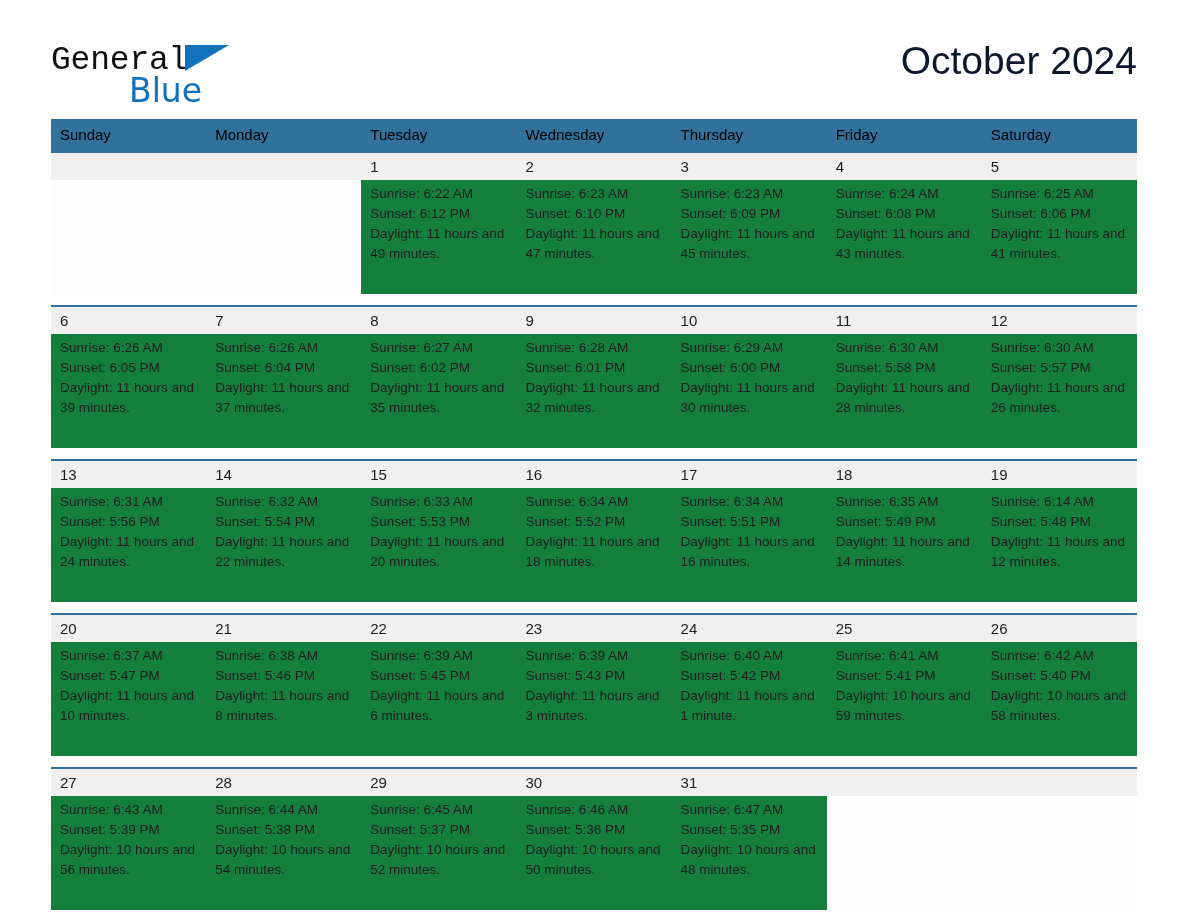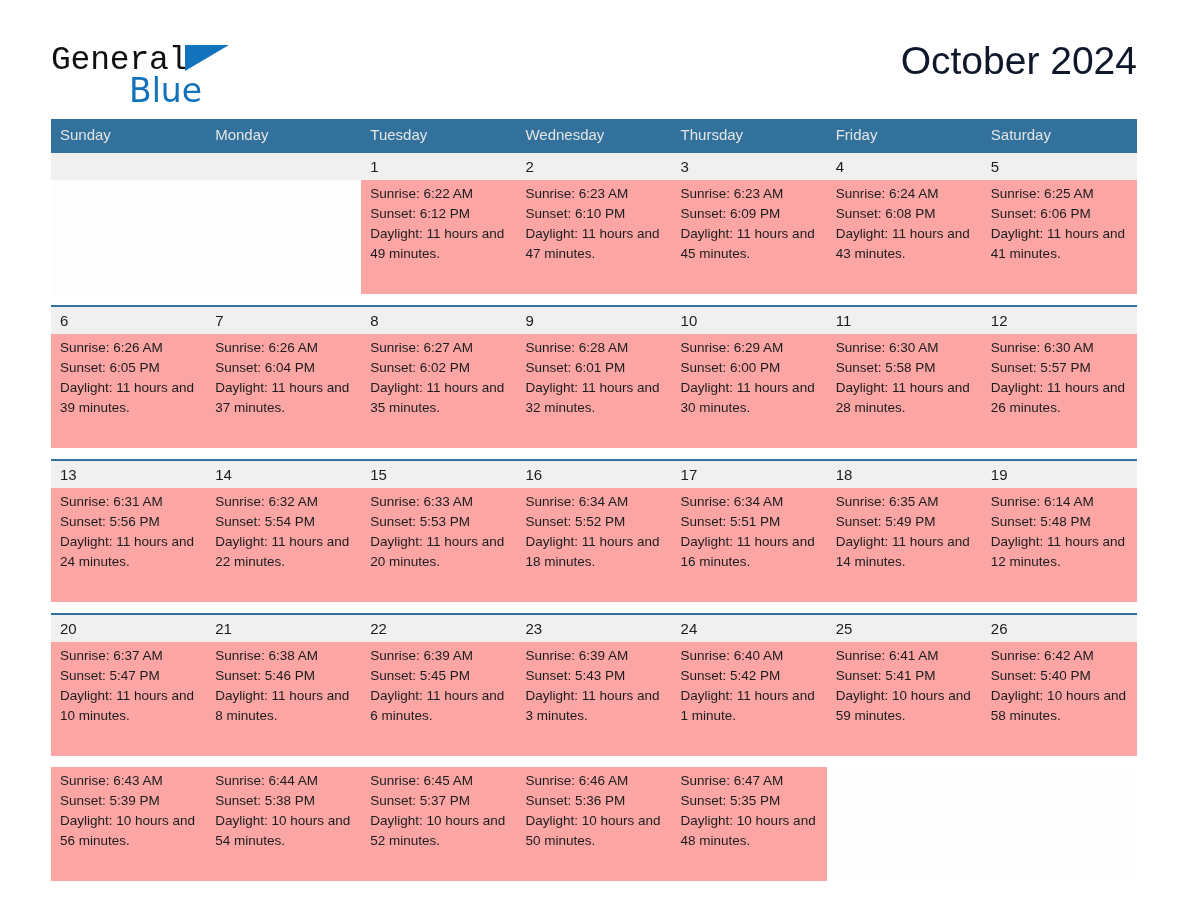--- a/index.html
+++ b/index.html
@@ -93,21 +93,21 @@
   
   .calendar {
     position: relative;
     width: 1086px;
     margin-top: 9px;
     border-collapse: collapse;
     table-layout: fixed;
   }
   .cal-head-row th {
     background: #31719b;
-    color: #e5e5e5;
+    color: #000000;
     font-size: 15px;
     font-weight: 400;
     text-align: left;
     padding: 7px 0 8px 9px;
     border: 0;
     white-space: nowrap;
   }
   .week {
     position: relative;
   }
@@ -117,21 +117,21 @@
     color: #1c1c1c;
     padding: 5px 0 5px 9px;
     border-top: 2px solid #31719b;
     vertical-align: top;
     height: 15px;
   }
   .week-first .daynum-cell {
     border-top: 2px solid #31719b;
   }
   .info-cell {
-    background: #fca5a5;
+    background: #15803d;
     font-size: 13.5px;
     line-height: 20px;
     color: #1c1c1c;
     padding: 4px 10px 18px 9px;
     vertical-align: top;
     height: 92px;
   }
   .info-cell .line {
     white-space: normal;
   }
@@ -359,20 +359,29 @@
           </td>
           <td class="info-cell">
             <div class="line">Sunrise: 6:42 AM</div>
             <div class="line">Sunset: 5:40 PM</div>
             <div class="line">Daylight: 10 hours and 58 minutes.</div>
           </td>
         </tr>
         <tr class="spacer-row">
           <td colspan="7"></td>
         </tr>
+        <tr class="week week-first">
+          <td class="daynum-cell">27</td>
+          <td class="daynum-cell">28</td>
+          <td class="daynum-cell">29</td>
+          <td class="daynum-cell">30</td>
+          <td class="daynum-cell">31</td>
+          <td class="daynum-cell"></td>
+          <td class="daynum-cell"></td>
+        </tr>
         <tr class="week">
           <td class="info-cell">
             <div class="line">Sunrise: 6:43 AM</div>
             <div class="line">Sunset: 5:39 PM</div>
             <div class="line">Daylight: 10 hours and 56 minutes.</div>
           </td>
           <td class="info-cell">
             <div class="line">Sunrise: 6:44 AM</div>
             <div class="line">Sunset: 5:38 PM</div>
             <div class="line">Daylight: 10 hours and 54 minutes.</div>

